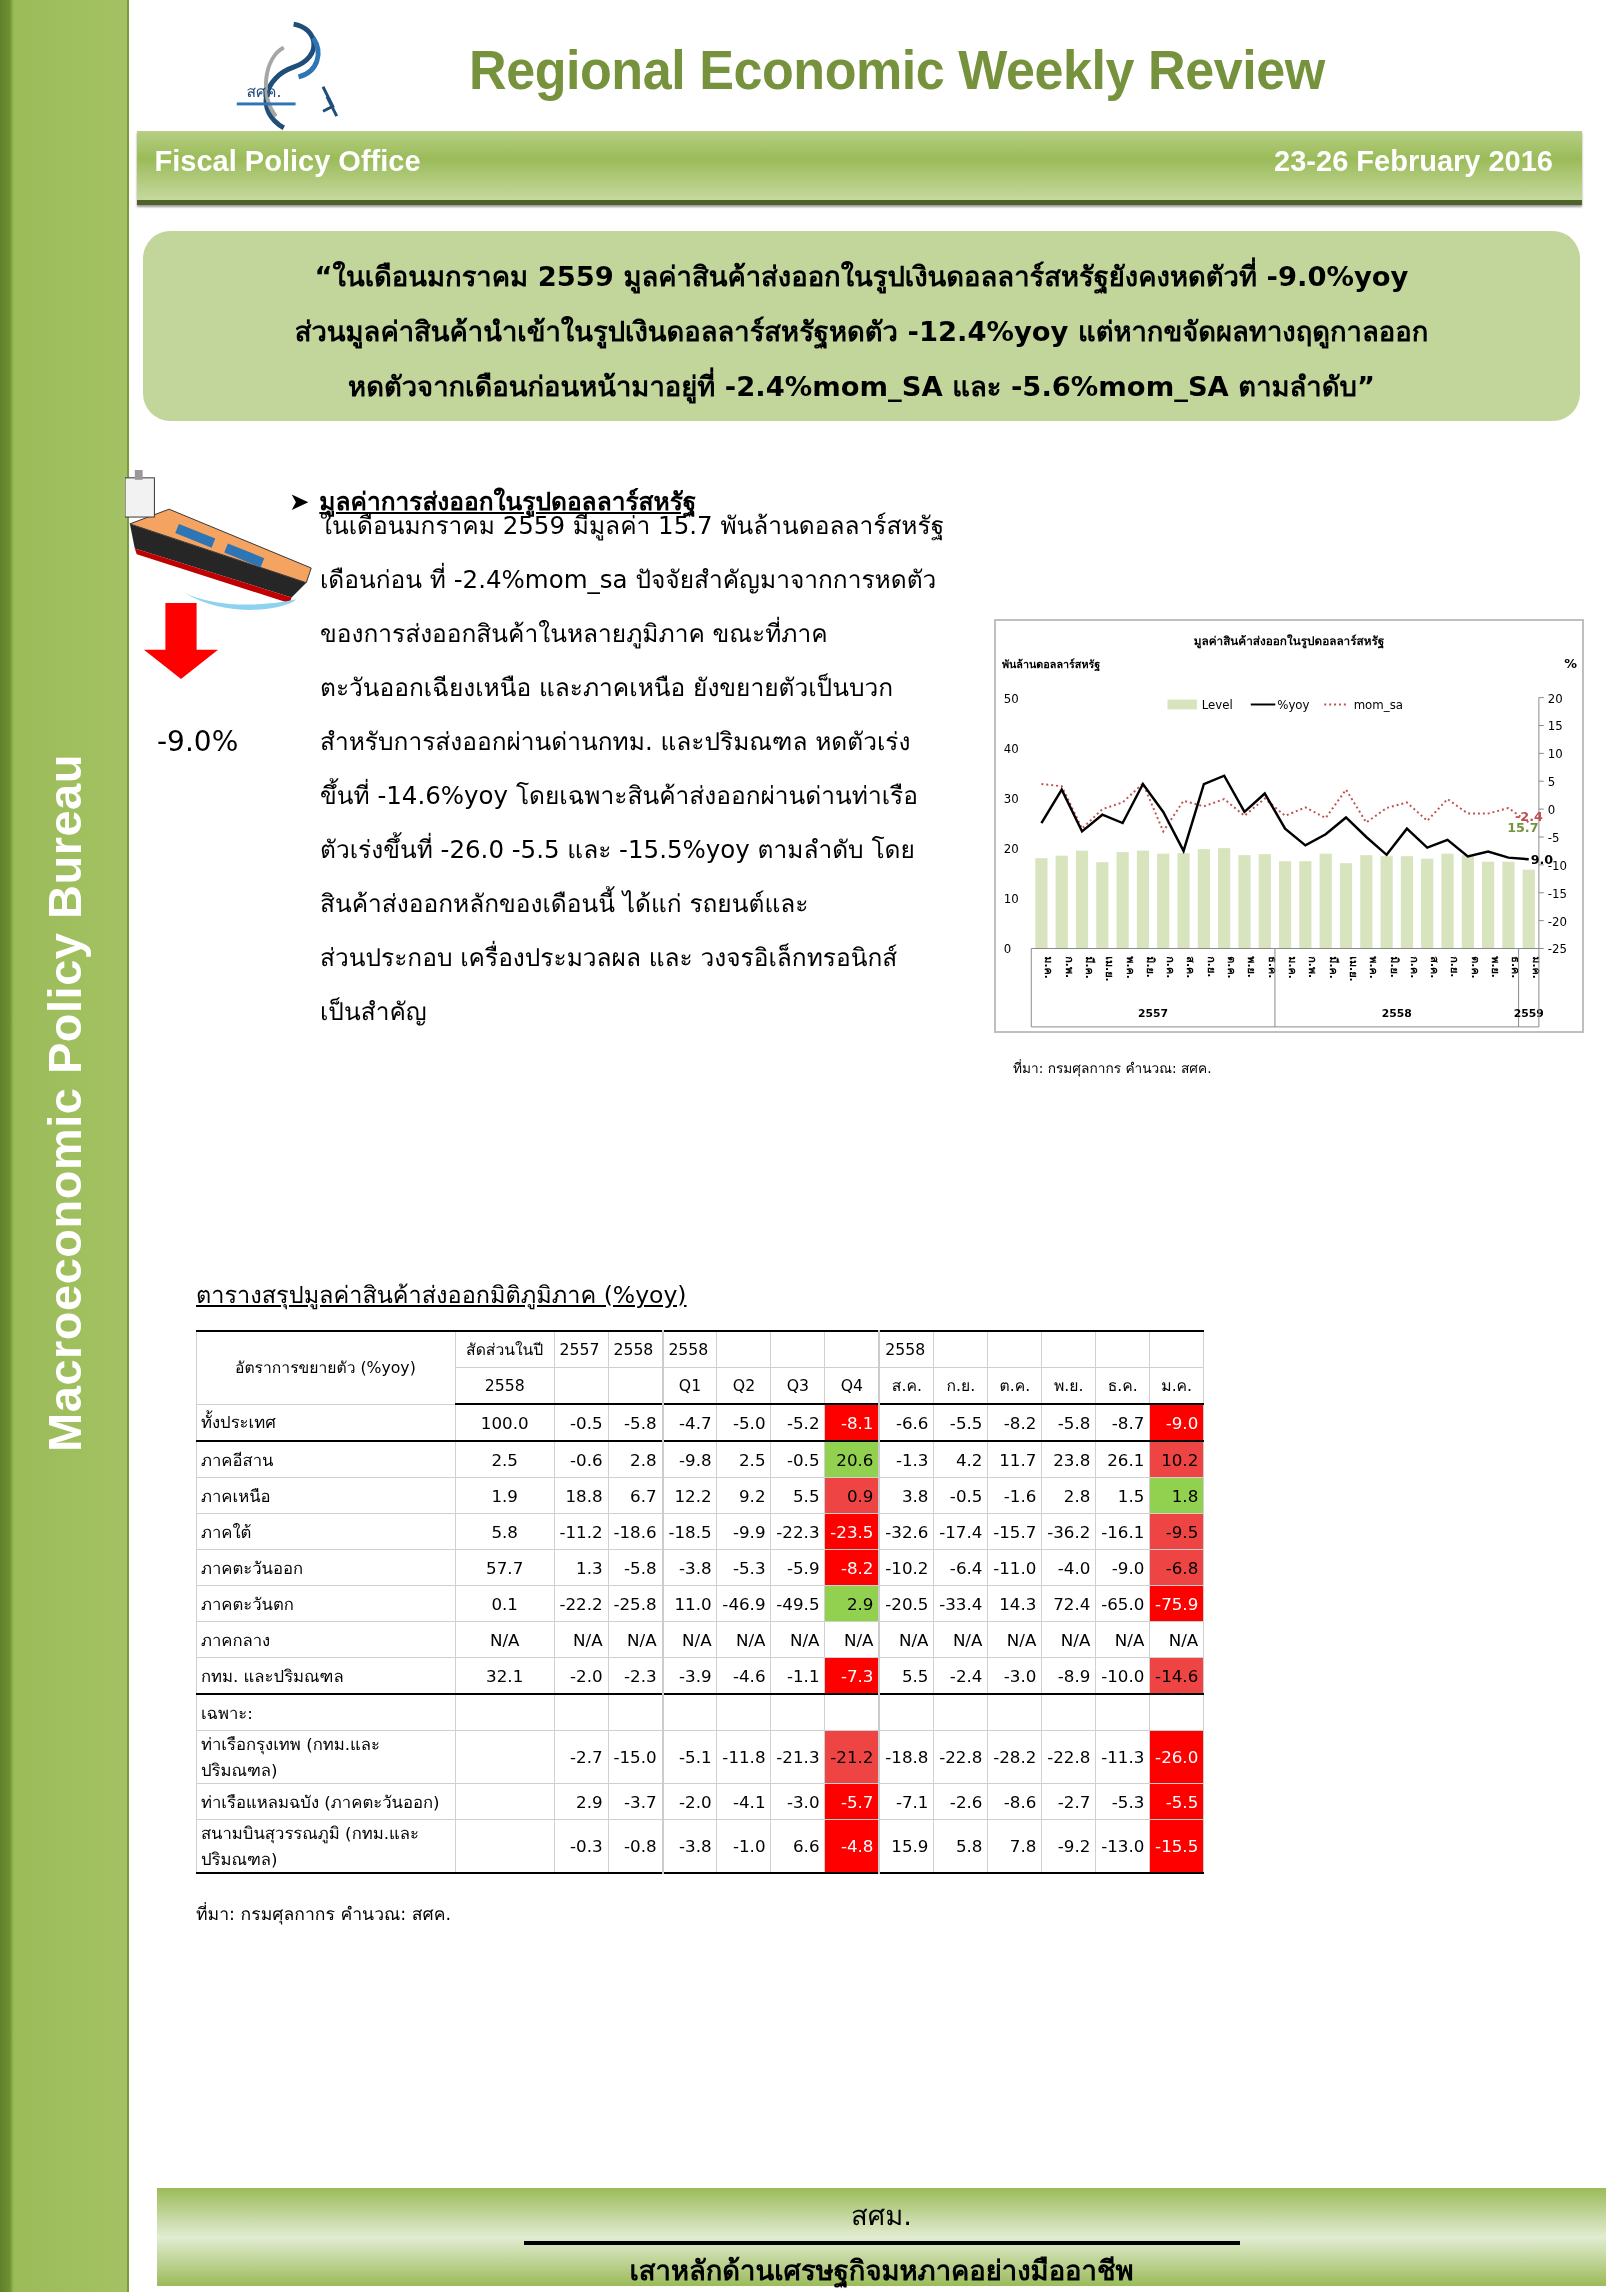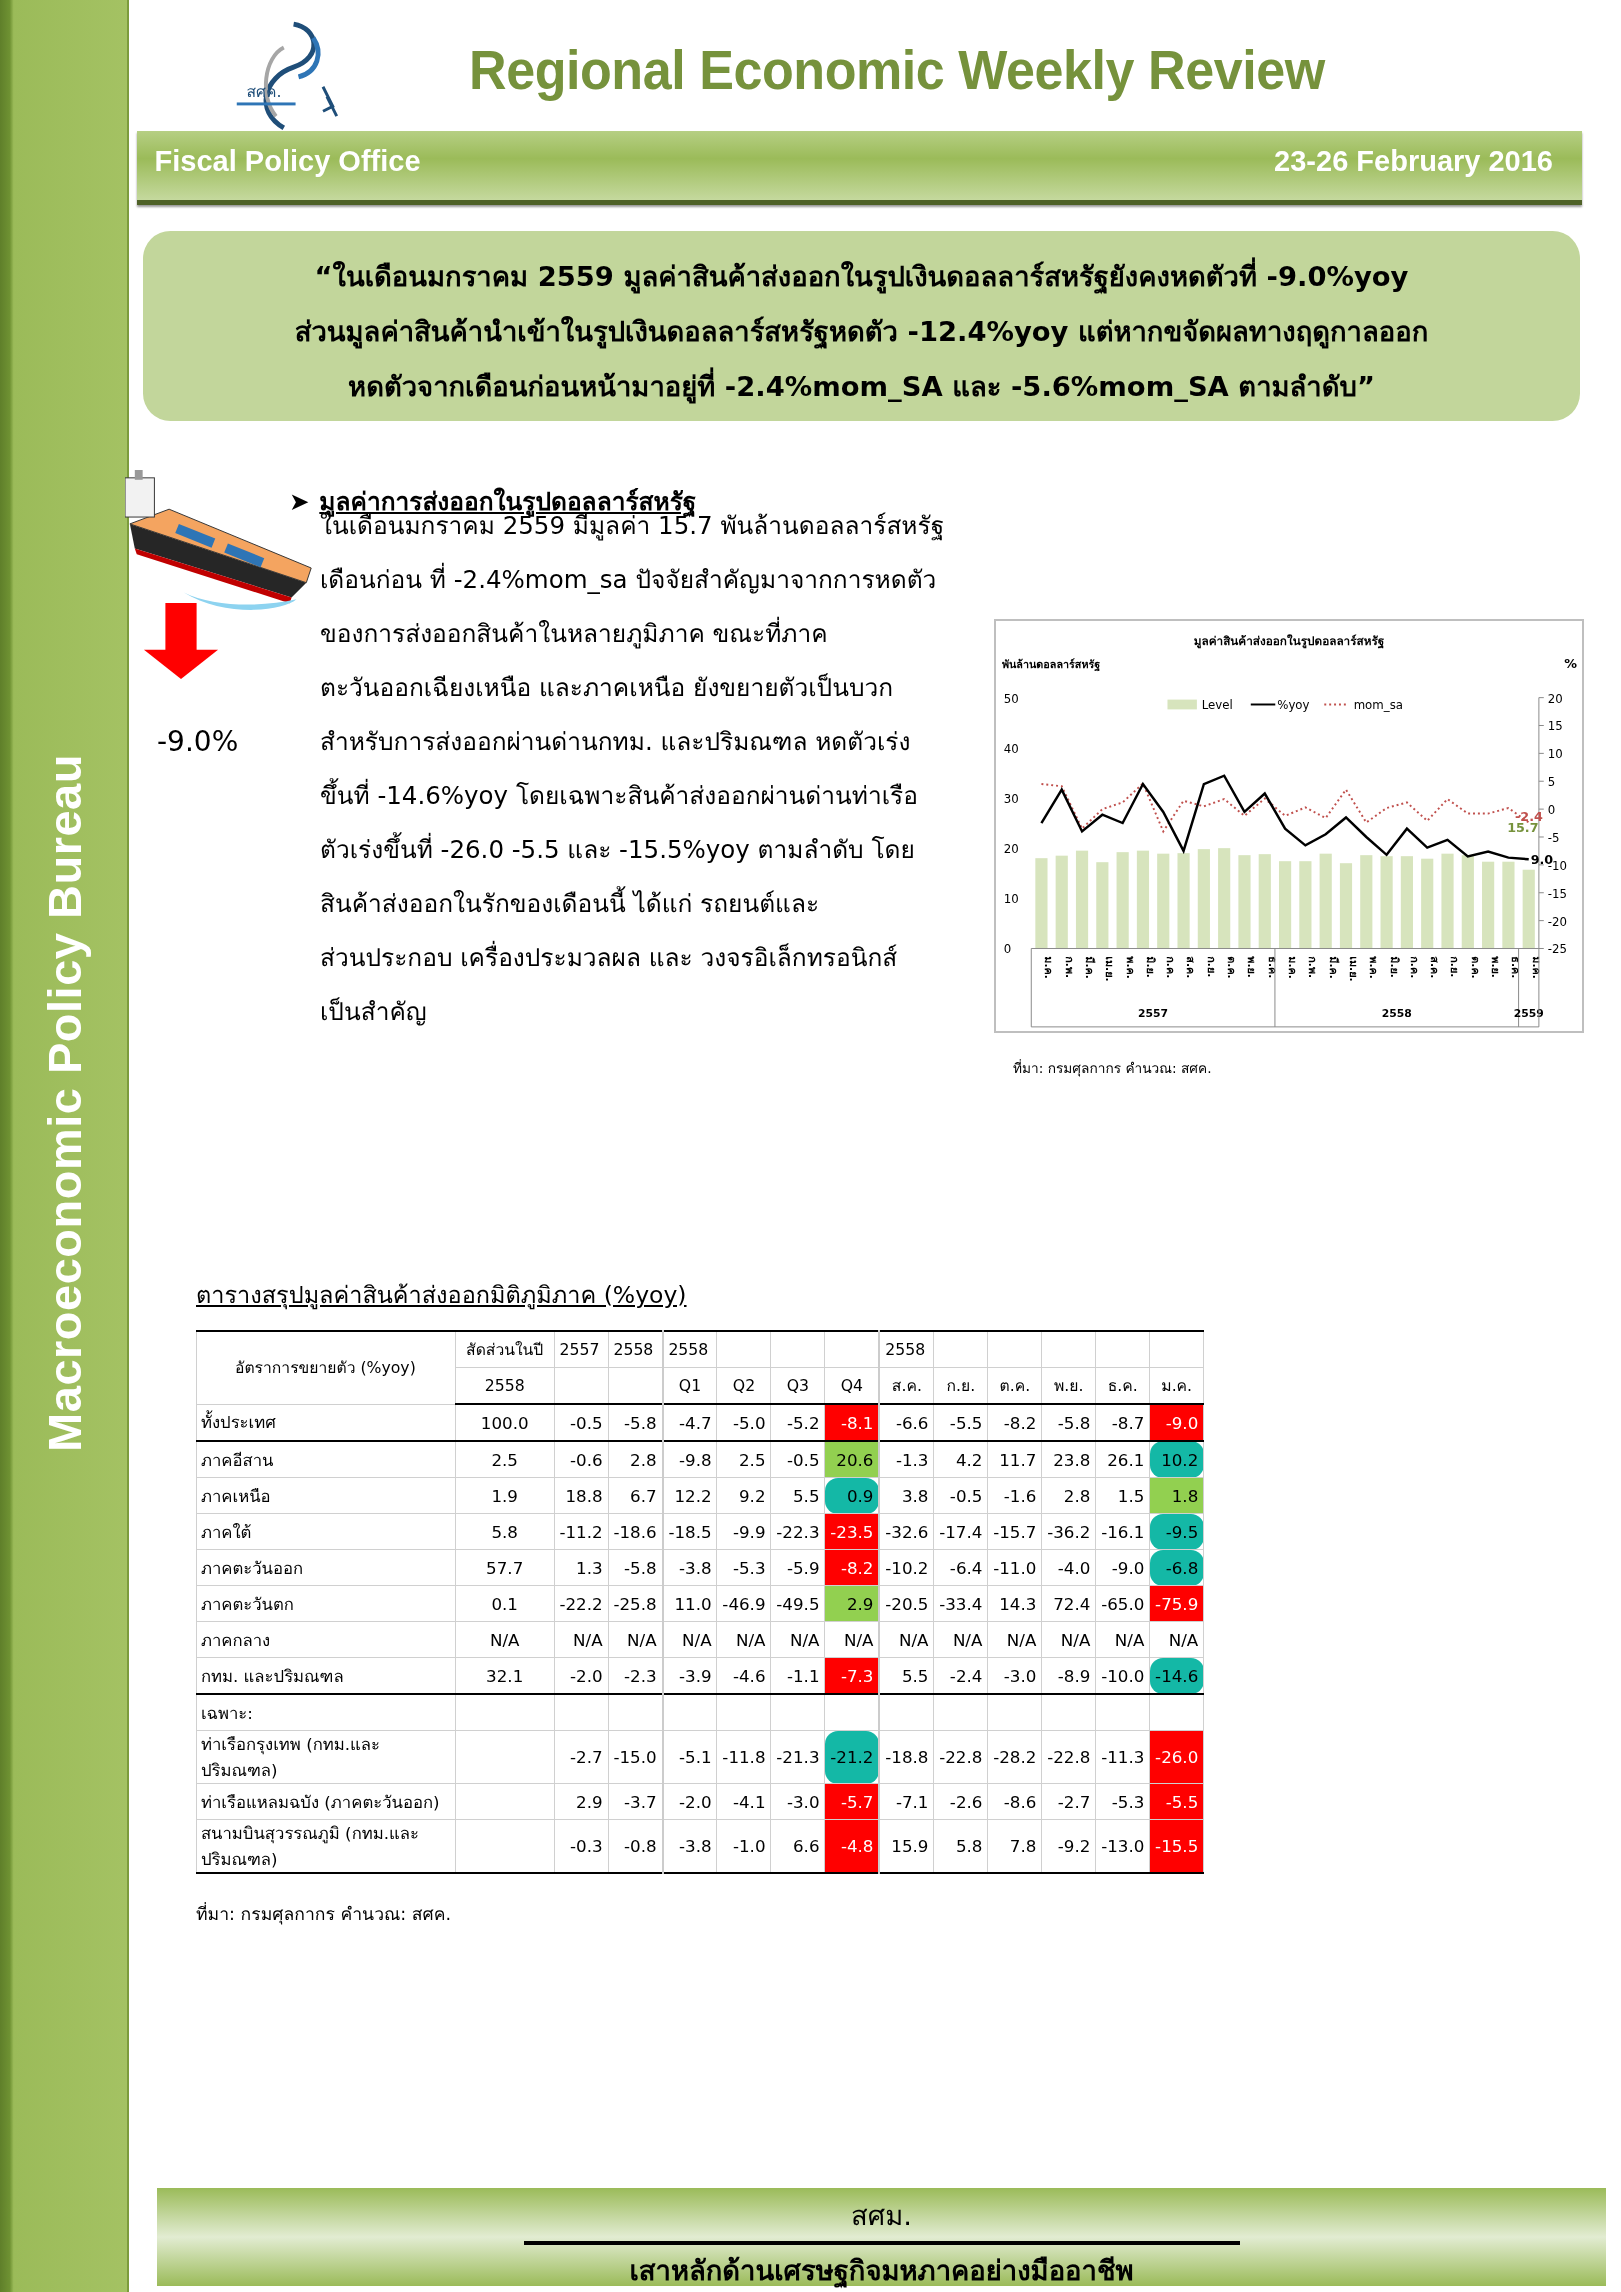--- a/index.html
+++ b/index.html
@@ -22,21 +22,21 @@
   .body-text .line { display:block; white-space:nowrap; }
   .chart-wrap { position:absolute; left:994px; top:619px; width:586px; height:410px; border:2px solid #bfbfbf; background:#fff; }
   .chart-src { position:absolute; left:1013px; top:1057px; font-size:13.7px; }
   .table-title { position:absolute; left:196px; top:1276px; font-size:23.5px; text-decoration:underline; }
   table.reg { position:absolute; left:196px; top:1330px; border-collapse:collapse; font-size:16.7px; font-family:"DejaVu Sans", sans-serif; }
   table.reg td { border:1px solid #d0d0d0; height:35px; padding:0 4.9px; text-align:right; }
   table.reg td.lbl { text-align:left; width:249px; padding-left:3.9px; }
   table.reg td.share { text-align:center; width:88px; }
   table.reg tr.hdr td { font-size:15.7px; }
   table.reg td.c-red { background:#ff0000; color:#fff; }
-  table.reg td.c-amber { background:#14b8a6;border-radius:13px; }
+  table.reg td.c-amber { background:#ef4444; }
   table.reg td.c-green { background:#92d050; }
   table.reg tr.thick-top td { border-top:2.9px solid #000; }
   table.reg tr.thick-bottom td { border-bottom:2.9px solid #000; }
   table.reg tr.dotted td.lbl { border-bottom:1px dotted #555; }
   .table-src { position:absolute; left:196px; top:1900px; font-size:17.6px; }
   .footer { position:absolute; left:157px; top:2188px; width:1449px; height:98px; background:linear-gradient(180deg,#9bbb59 0,#e2ecd2 50%,#9bbb59 100%); text-align:center; }
   .footer .abbr { font-size:27.4px; font-weight:normal; margin-top:5.9px; }
   .footer .rule { width:716px; height:3.9px; background:#000; margin:3.9px auto; }
   .footer .motto { font-size:27.4px; font-weight:bold; }
 </style>
@@ -90,21 +90,21 @@
   <span>➤</span><span class="ttl">มูลค่าการส่งออกในรูปดอลลาร์สหรัฐ</span>
 </div>
 <div class="body-text">
   <span class="line">ในเดือนมกราคม 2559 มีมูลค่า 15.7 พันล้านดอลลาร์สหรัฐ</span>
   <span class="line">เดือนก่อน ที่ -2.4%mom_sa ปัจจัยสำคัญมาจากการหดตัว</span>
   <span class="line">ของการส่งออกสินค้าในหลายภูมิภาค ขณะที่ภาค</span>
   <span class="line">ตะวันออกเฉียงเหนือ และภาคเหนือ ยังขยายตัวเป็นบวก</span>
   <span class="line">สำหรับการส่งออกผ่านด่านกทม. และปริมณฑล หดตัวเร่ง</span>
   <span class="line">ขึ้นที่ -14.6%yoy โดยเฉพาะสินค้าส่งออกผ่านด่านท่าเรือ</span>
   <span class="line">ตัวเร่งขึ้นที่ -26.0 -5.5 และ -15.5%yoy ตามลำดับ โดย</span>
-  <span class="line">สินค้าส่งออกในรักของเดือนนี้ ได้แก่  รถยนต์และ</span>
+  <span class="line">สินค้าส่งออกหลักของเดือนนี้ ได้แก่  รถยนต์และ</span>
   <span class="line">ส่วนประกอบ เครื่องประมวลผล และ วงจรอิเล็กทรอนิกส์</span>
   <span class="line">เป็นสำคัญ</span>
 </div>
 
 <div class="chart-wrap">
   <svg id="chart" width="586" height="410" viewBox="0 0 598 418">
       <text x="299" y="24" text-anchor="middle" font-size="12" font-weight="bold" font-family="DejaVu Sans, sans-serif">มูลค่าสินค้าส่งออกในรูปดอลลาร์สหรัฐ</text>
       <text x="6" y="48" font-size="11" font-weight="bold" font-family="DejaVu Sans, sans-serif">พันล้านดอลลาร์สหรัฐ</text>
       <text x="580" y="48" font-size="13" font-weight="bold" font-family="DejaVu Sans, sans-serif">%</text>
       <text x="8" y="339" font-size="12" font-family="DejaVu Sans, sans-serif">0</text>

